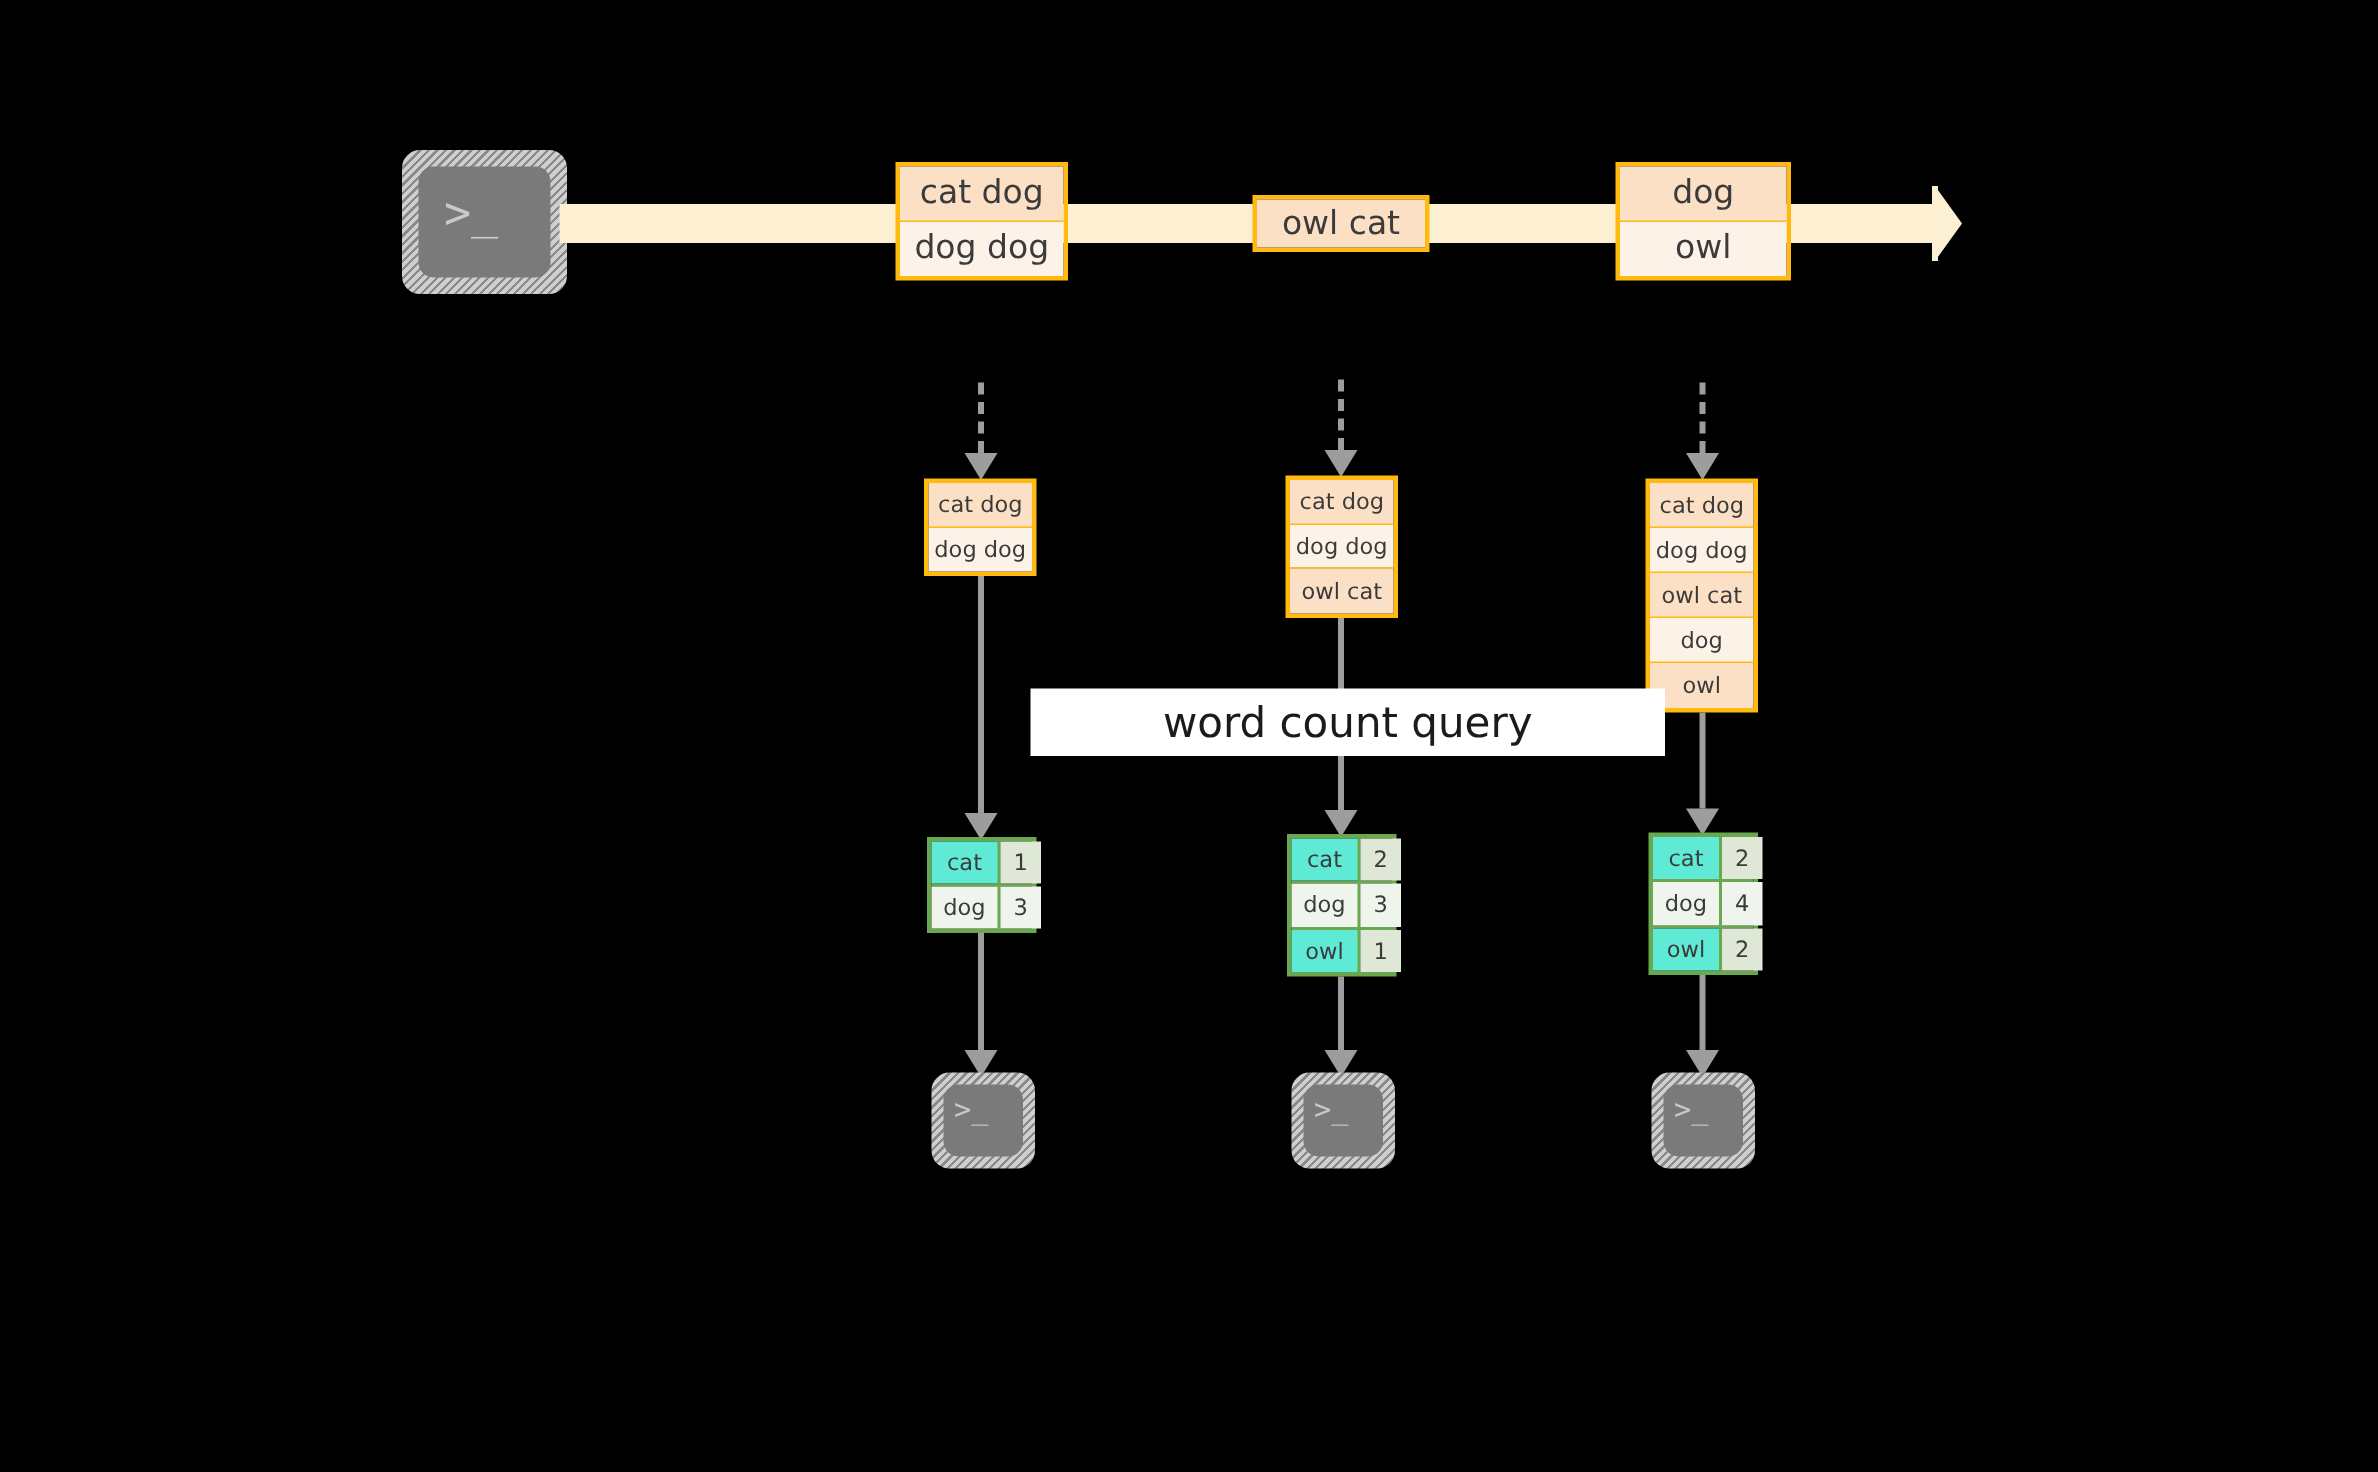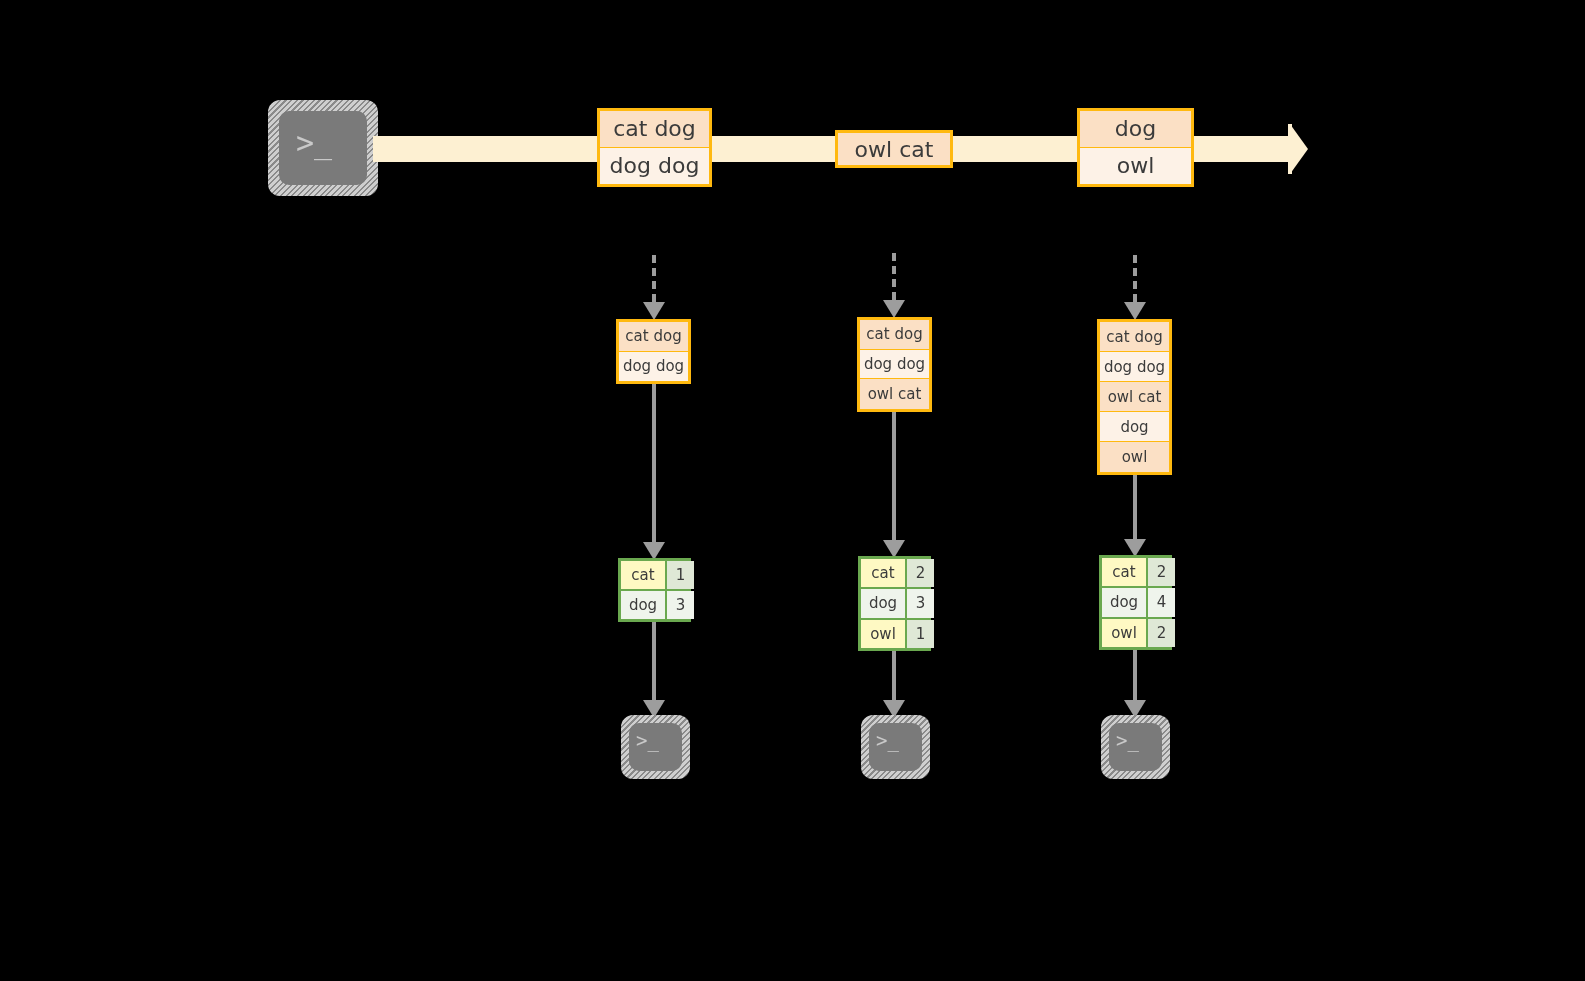--- a/index.html
+++ b/index.html
@@ -102,21 +102,21 @@
     justify-content: center;
     font-size: 15px;
     color: #3b3b3b;
     white-space: nowrap;
   }
   .tbl .row .k {
     flex: 0 0 46px;
     border-right: 2px solid #6aa84f;
   }
   .tbl .row .v { flex: 0 0 27px; }
-  .tbl .row.dark  .k { background: #fef9c3; }
+  .tbl .row.dark  .k { background: #5eead4; }
   .tbl .row.dark  .v { background: #dfe8d6; }
   .tbl .row.light .k { background: #eff4ec; }
   .tbl .row.light .v { background: #eff4ec; }
 
   
   .conn {
     position: absolute;
   }
   .conn .line {
     position: absolute;
@@ -226,20 +226,23 @@
   </div>
   <div class="conn" style="left:884px; top:412px; width:20px; height:146px;">
     <div class="line" style="height:128px;"></div>
     <div class="head" style="top:128px;"></div>
   </div>
   <div class="conn" style="left:1125px; top:475px; width:20px; height:82px;">
     <div class="line" style="height:64px;"></div>
     <div class="head" style="top:64px;"></div>
   </div>
 
+  <div class="query-band" style="left:687px; top:459px; width:423px; height:45px;">
+    <span class="txt">word count query</span>
+  </div>
 
   <div class="tbl" style="left:618px; top:558px; width:73px; height:64px;">
     <div class="row dark">
       <div class="k">cat</div>
       <div class="v">1</div>
     </div>
     <div class="row light">
       <div class="k">dog</div>
       <div class="v">3</div>
     </div>

